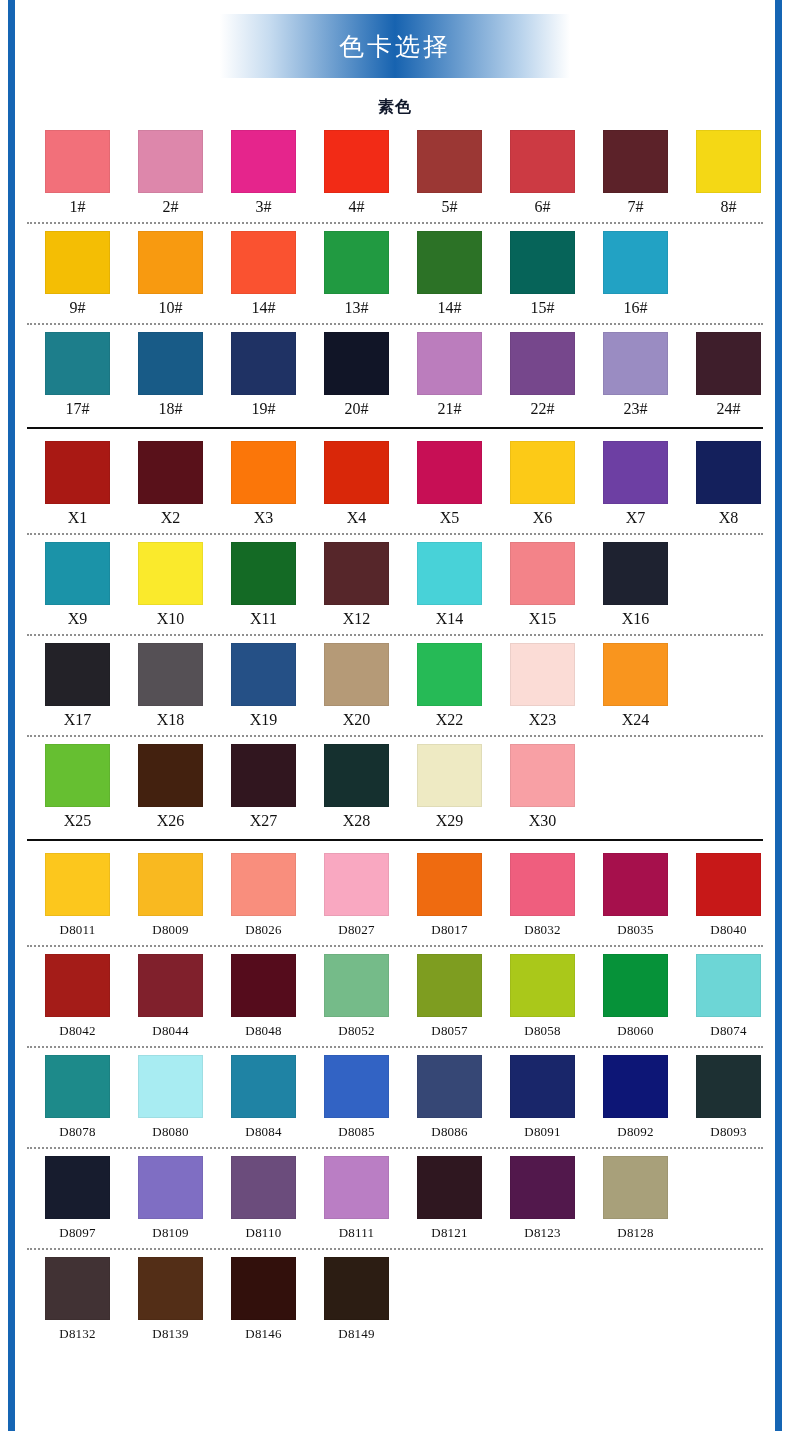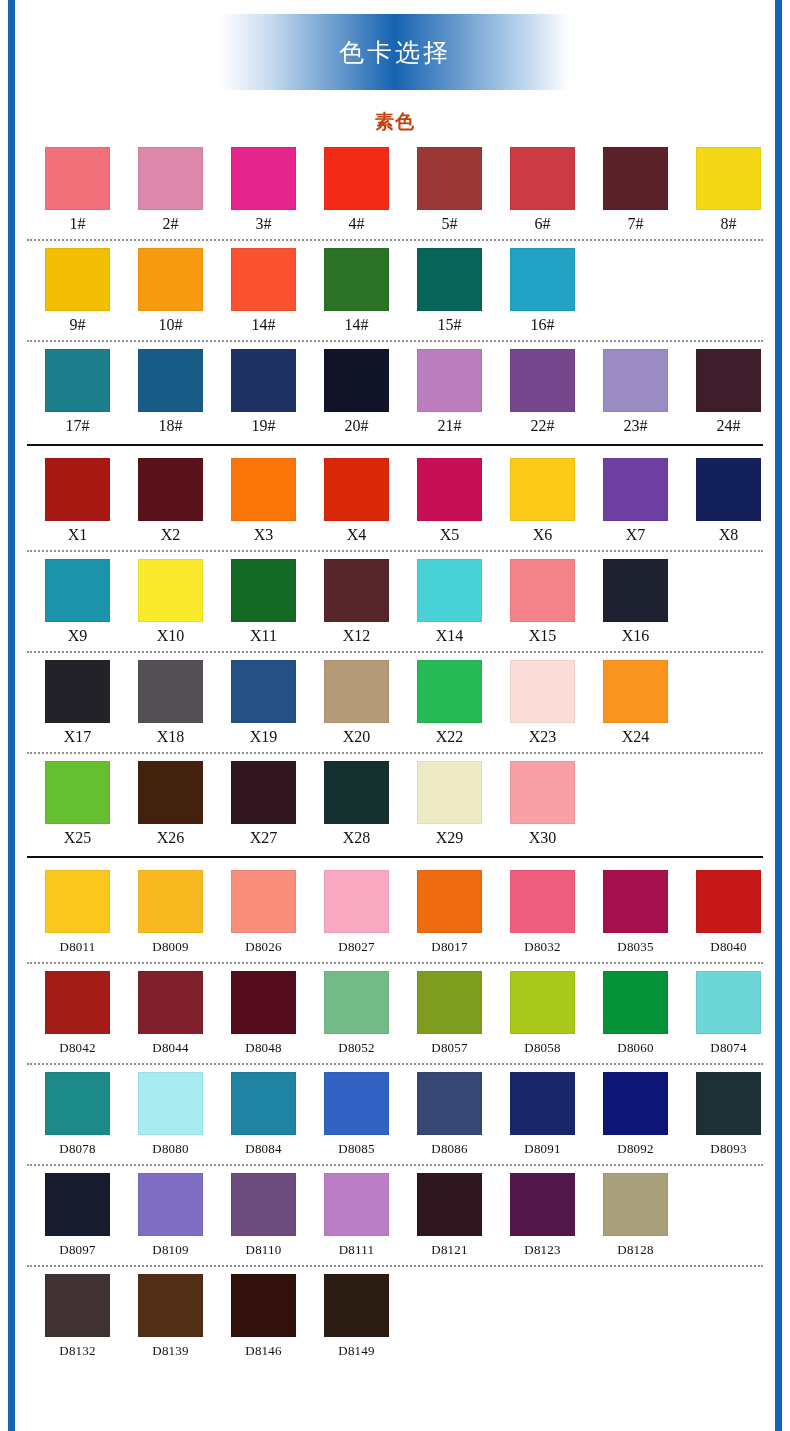--- a/index.html
+++ b/index.html
@@ -38,21 +38,21 @@
     position: absolute;
     left: 18px;
     right: 18px;
     top: 0;
     bottom: 0;
   }
 
   
   .header-band {
     width: 350px;
-    height: 76px;
+    height: 64px;
     margin: 14px auto 0 auto;
     background: linear-gradient(to right,
         #ffffff 0%,
         #c7dcf0 14%,
         #1763b0 50%,
         #b9d3ec 86%,
         #ffffff 100%);
     display: flex;
     align-items: center;
     justify-content: center;
@@ -62,23 +62,23 @@
     font-family: "DejaVu Sans", "Liberation Sans", sans-serif;
     font-size: 25px;
     letter-spacing: 3px;
     font-weight: 400;
     line-height: 1;
   }
 
   .section-title {
     text-align: center;
     font-family: "DejaVu Sans", "Liberation Sans", sans-serif;
-    font-size: 19px;
+    font-size: 16px;
     font-weight: bold;
-    color: #c2410c;
+    color: #0f172a;
     margin: 19px 0 0 0;
     letter-spacing: 1px;
   }
 
   
   .group { margin-top: 12px; }
 
   .row {
     display: flex;
     align-items: flex-start;
@@ -186,20 +186,24 @@
             </div>
             <div class="cell">
               <span class="swatch" title="10# #f89a10" style="background: rgb(248, 154, 16);"></span>
               <span class="cell-label">10#</span>
             </div>
             <div class="cell">
               <span class="swatch" title="11# #fa5230" style="background: rgb(250, 82, 48);"></span>
               <span class="cell-label">14#</span>
             </div>
             <div class="cell">
+              <span class="swatch" title="13# #219a41" style="background: rgb(33, 154, 65);"></span>
+              <span class="cell-label">13#</span>
+            </div>
+            <div class="cell">
               <span class="swatch" title="14# #2c7226" style="background: rgb(44, 114, 38);"></span>
               <span class="cell-label">14#</span>
             </div>
             <div class="cell">
               <span class="swatch" title="15# #066459" style="background: rgb(6, 100, 89);"></span>
               <span class="cell-label">15#</span>
             </div>
             <div class="cell">
               <span class="swatch" title="16# #22a2c4" style="background: rgb(34, 162, 196);"></span>
               <span class="cell-label">16#</span>

